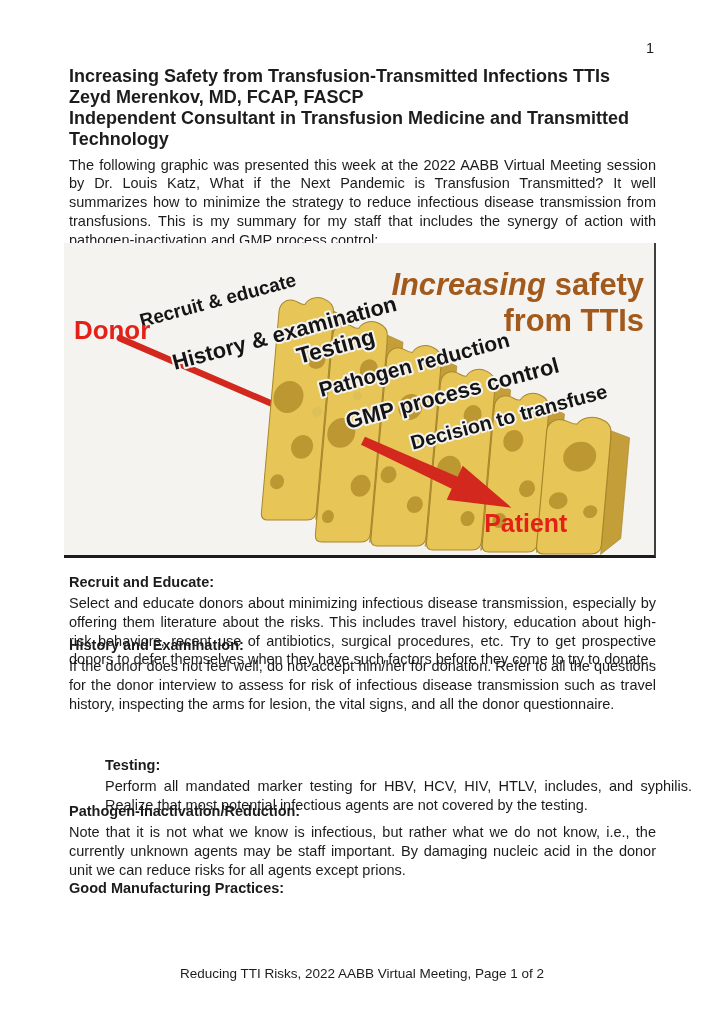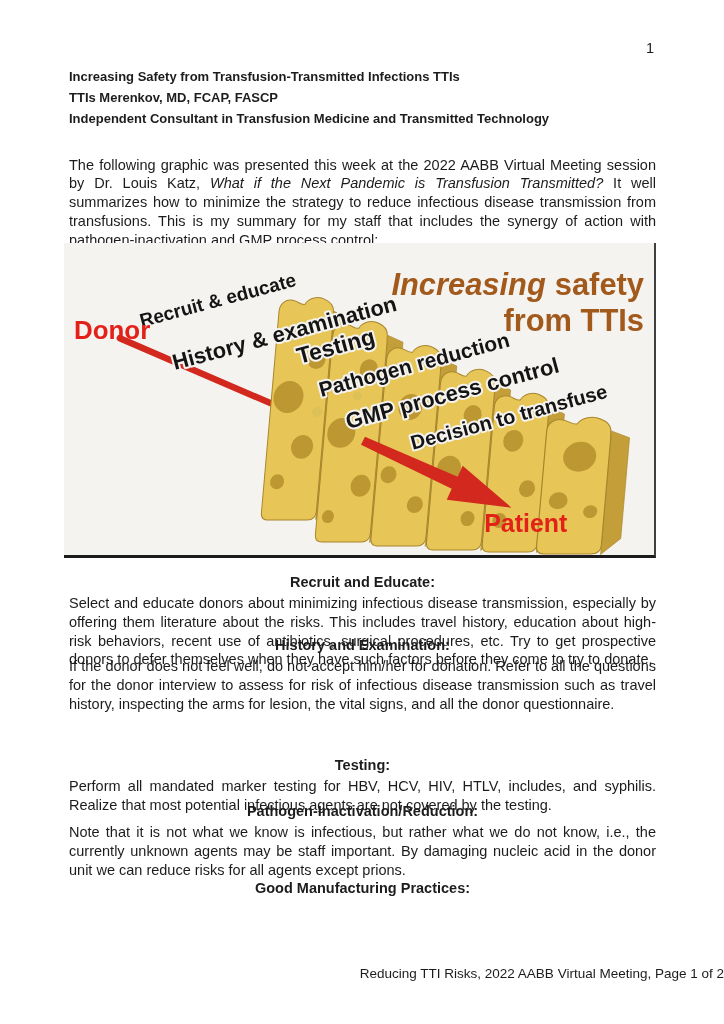--- a/index.html
+++ b/index.html
@@ -1,51 +1,51 @@
 <!DOCTYPE html>
 <html><head>
 <meta charset="utf-8">
 <style>
   html,body{margin:0;padding:0;background:#ffffff;}
   .page{position:relative;width:724px;height:1024px;background:#ffffff;overflow:hidden;
         font-family:"Liberation Sans", sans-serif;color:#1c1c1c;}
   .page-number{position:absolute;left:646px;top:40px;font-size:14.5px;}
   .title-block{position:absolute;left:69px;top:66px;width:590px;font-weight:bold;
-               font-size:13px;line-height:21px;}
+               font-size:18px;line-height:21px;}
   .intro{position:absolute;left:69px;top:141px;width:587px;font-size:14.5px;
          line-height:18.8px;text-align:justify;}
-  .intro .it{font-style:italic;}
+  .intro .it{}
   .figure{position:absolute;left:64px;top:243px;width:590px;height:312px;
           background:#f5f3f0;border-right:2px solid #3f3f3f;border-bottom:3px solid #1c1c1c;}
   .figure svg{display:block;}
   .sec{position:absolute;left:69px;width:587px;font-size:14.5px;line-height:18.8px;}
-  .sec .h{font-weight:bold;line-height:19px;margin:0 0 2px 0;text-align:center;}
+  .sec .h{font-weight:bold;line-height:19px;margin:0 0 2px 0;}
   .sec p{margin:0;text-align:justify;}
-  .sec1{top:573px;} .sec2{top:636px;} .sec3{top:756px;} .sec4{top:802px;} .sec5{top:879px;}
-  .footer{position:absolute;left:0;top:966px;width:724px;text-align:right;font-size:13.5px;}
+  .sec1{top:573px;} .sec2{top:636px;} .sec3{top:756px;margin-left:36px;} .sec4{top:802px;} .sec5{top:879px;}
+  .footer{position:absolute;left:0;top:966px;width:724px;text-align:center;font-size:13.5px;}
   
   .cheese-front{fill:#e7c657;stroke:#a8862c;stroke-width:1;}
   .cheese-side{fill:#c49f39;stroke:#a8862c;stroke-width:0.6;}
   .hole{fill:#bd9732;}
   .dimple{fill:#dcc058;}
   .slice-label{font-family:"Liberation Sans", sans-serif;font-weight:bold;fill:#141414;
                paint-order:stroke;stroke:#f5f3f0;stroke-width:4;stroke-linejoin:round;}
   .red-label{font-family:"Liberation Sans", sans-serif;font-weight:bold;fill:#e32119;}
   .fig-title{font-family:"Liberation Sans", sans-serif;font-weight:bold;fill:#a2591c;}
 </style>
 </head>
 <body>
 
 <div class="page">
 
   <div class="page-number">1</div>
 
   <div class="title-block">
     <div>Increasing Safety from Transfusion-Transmitted Infections TTIs</div>
-    <div>TTIs Merenkov, MD, FCAP, FASCP</div>
+    <div>Zeyd Merenkov, MD, FCAP, FASCP</div>
     <div>Independent Consultant in Transfusion Medicine and Transmitted Technology</div>
   </div>
 
   <p class="intro"><span>The following graphic was presented this week at the 2022 AABB Virtual Meeting session by Dr. Louis Katz, </span><span class="it">What if the Next Pandemic is Transfusion Transmitted?</span><span> It well summarizes how to minimize the strategy to reduce infectious disease transmission from transfusions. This is my summary for my staff that includes the synergy of action with pathogen-inactivation and GMP process control:</span></p>
 
   <div class="figure">
     <svg width="590" height="312" viewBox="0 0 592 312" xmlns="http://www.w3.org/2000/svg">
 
       <line x1="56" y1="95" x2="390" y2="239" stroke="#d2281e" stroke-width="6.5" stroke-linecap="round"></line>
 

